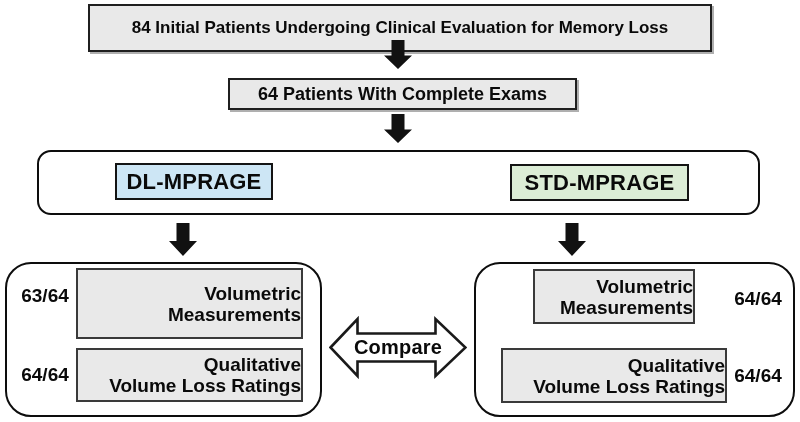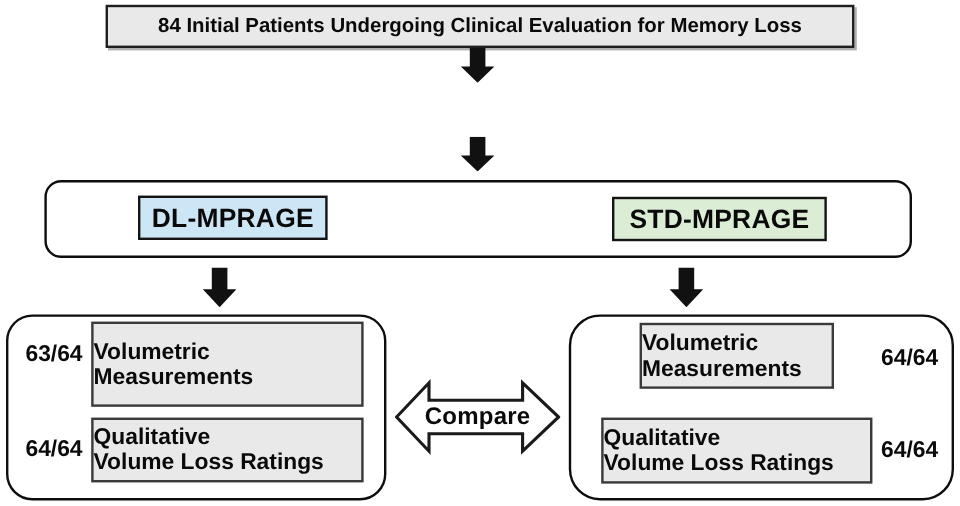--- a/index.html
+++ b/index.html
@@ -8,42 +8,42 @@
     font-family:"Liberation Sans","DejaVu Sans",sans-serif;
     font-weight:bold;color:#0a0a0a;overflow:hidden;
   }
   .abs{position:absolute;box-sizing:border-box;}
   .graybox{
     background:#e9e9e9;border:2px solid #1f1f1f;
     display:flex;align-items:center;justify-content:center;
     text-align:center;white-space:nowrap;
     box-shadow:2px 2px 0 rgba(110,110,110,0.55);
   }
-  .top-box{left:88px;top:4px;width:624px;height:36px;font-size:17px;}
+  .top-box{left:88px;top:4px;width:624px;height:48px;font-size:17px;}
   .exams-box{left:228px;top:78px;width:349px;height:32px;font-size:18px;}
   .mid-box{
     left:37px;top:150px;width:723px;height:65px;
     background:#ffffff;border:2.5px solid #0d0d0d;border-radius:14px;
   }
   .seq{
     position:absolute;box-sizing:border-box;border:2px solid #141414;
     display:flex;align-items:center;justify-content:center;
     font-size:22px;letter-spacing:0.2px;white-space:nowrap;
   }
   .seq-dl{left:76px;top:11px;width:158px;height:37px;background:#cde6f5;}
   .seq-std{left:471px;top:12px;width:179px;height:37px;background:#dcedd6;}
   .branch{
     background:#ffffff;border:2.5px solid #0d0d0d;border-radius:26px;
   }
-  .branch-left{left:5px;top:262px;width:317px;height:155px;border-radius:22px;}
+  .branch-left{left:5px;top:262px;width:317px;height:155px;}
   .branch-right{left:474px;top:262px;width:321px;height:155px;}
   .innerbox{
     position:absolute;box-sizing:border-box;background:#e9e9e9;
     border:2px solid #3a3a3a;display:flex;flex-direction:column;
-    align-items:flex-start;justify-content:center;text-align:center;
+    align-items:flex-end;justify-content:center;text-align:center;
   }
   .title-line{font-size:19px;line-height:21px;white-space:nowrap;}
   .note-line{font-size:10px;line-height:13px;white-space:nowrap;letter-spacing:-0.1px;}
   .count{
     position:absolute;font-size:19px;line-height:22px;
     text-align:center;white-space:nowrap;
   }
   .l-vbox{left:69px;top:4px;width:227px;height:71px;}
   .l-qbox{left:69px;top:84px;width:227px;height:54px;}
   .r-vbox{left:57px;top:5px;width:162px;height:55px;}
@@ -69,20 +69,21 @@
 <body>
 
 <div class="stage">
 
   <div class="abs graybox top-box">84 Initial Patients Undergoing Clinical Evaluation for Memory Loss</div>
 
   <svg class="arrow-down a1" width="28" height="29" viewBox="0 0 28 29" aria-hidden="true">
     <polygon points="7.5,0 20.5,0 20.5,15.5 28,15.5 14,29 0,15.5 7.5,15.5" fill="#111"></polygon>
   </svg>
 
+  <div class="abs graybox exams-box">64 Patients With Complete Exams</div>
 
   <svg class="arrow-down a2" width="28" height="29" viewBox="0 0 28 29" aria-hidden="true">
     <polygon points="7.5,0 20.5,0 20.5,15.5 28,15.5 14,29 0,15.5 7.5,15.5" fill="#111"></polygon>
   </svg>
 
   <div class="abs mid-box">
     <div class="seq seq-std">STD-MPRAGE</div>
     <div class="seq seq-dl">DL-MPRAGE</div>
   </div>
 

